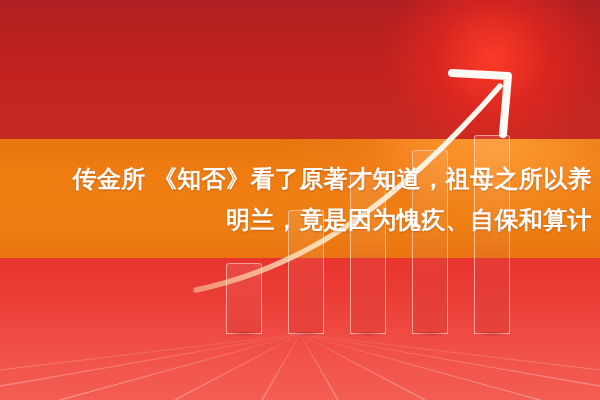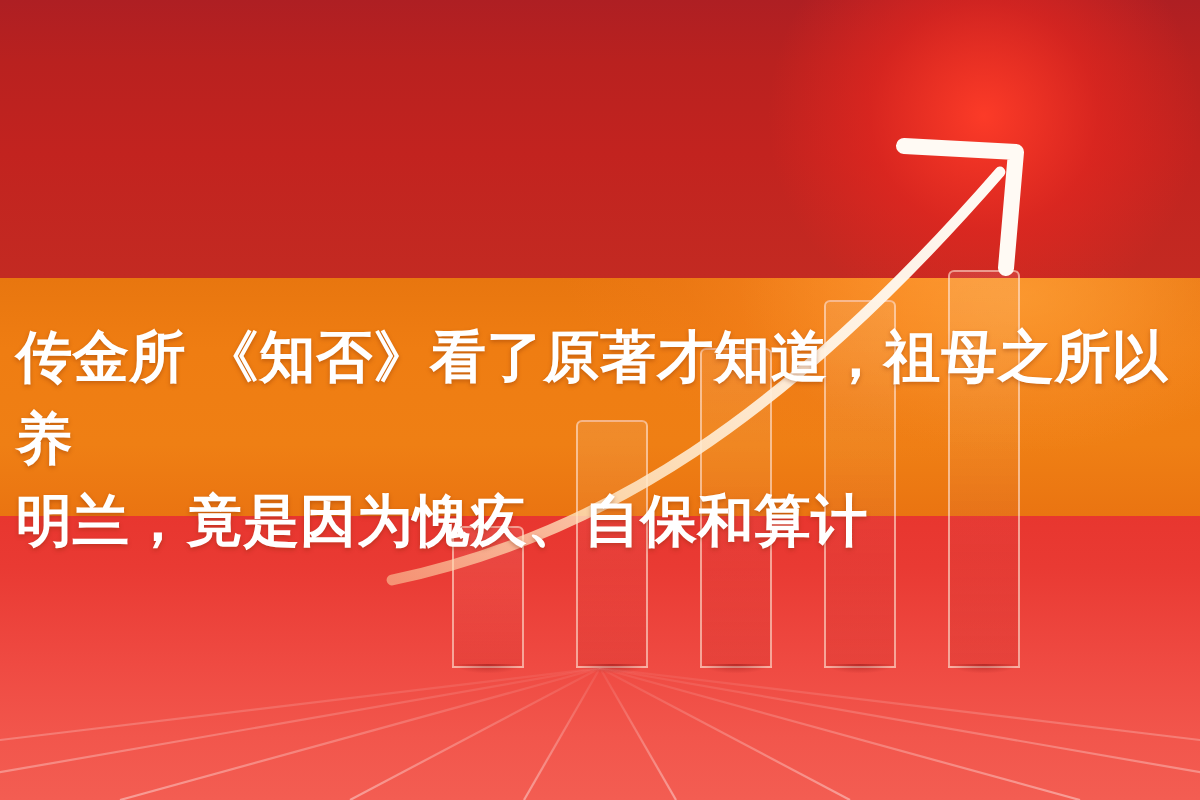--- a/index.html
+++ b/index.html
@@ -108,23 +108,23 @@
     width: 600px; height: 400px;
     pointer-events: none;
   }
 
   
   #headline {
     position: absolute;
     left: 8px;
     top: 158px;
     width: 584px;
-    text-align: left;
+    text-align: right;
     color: #ffffff;
-    font-size: 28px;
+    font-size: 24px;
     font-weight: 700;
     line-height: 41px;
     letter-spacing: 0.4px;
     text-shadow: 0 1px 2px rgba(120,40,0,0.35);
     white-space: pre-line;
   }
 </style>
 <style>.bar:nth-of-type(1)::after{height:71px;}.bar:nth-of-type(2)::after{height:76px;}.bar:nth-of-type(3)::after{height:76px;}.bar:nth-of-type(4)::after{height:76px;}.bar:nth-of-type(5)::after{height:76px;}</style></head>
 <body>
 

